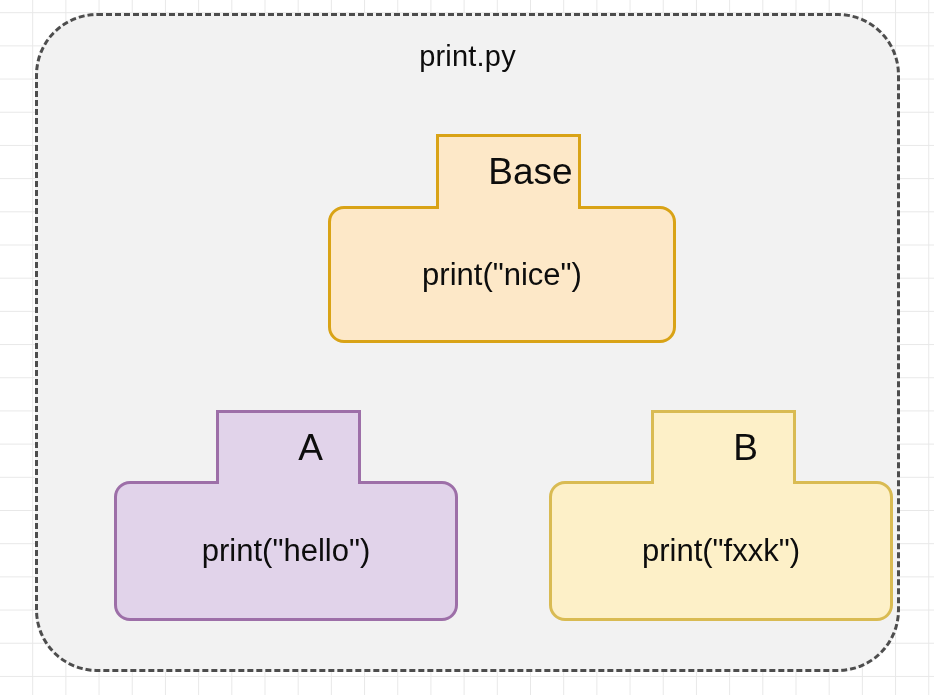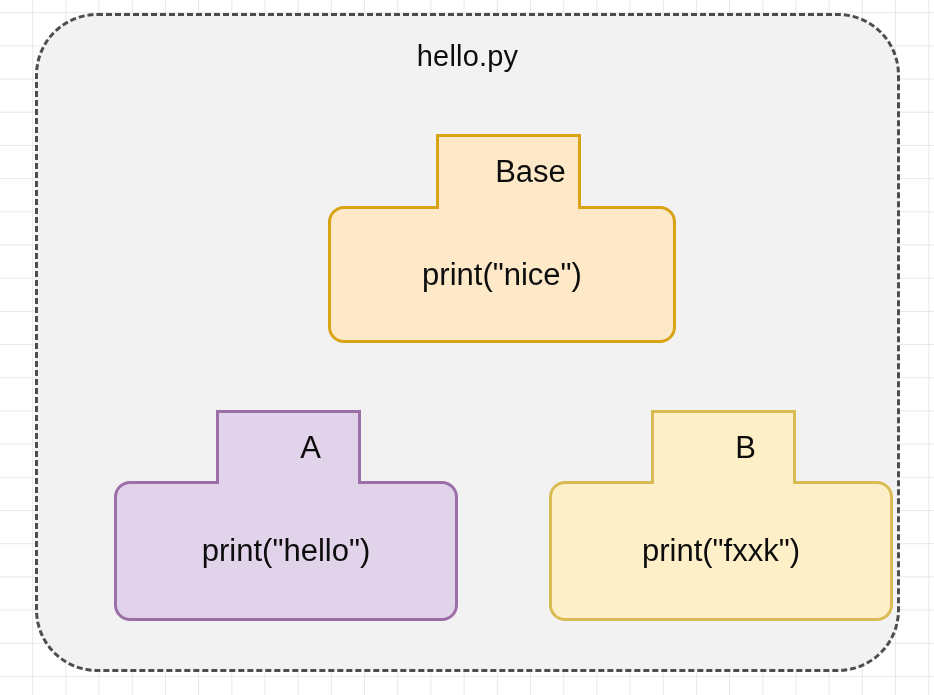--- a/index.html
+++ b/index.html
@@ -52,21 +52,21 @@
   }
   .block .tab {
     position: absolute;
     box-sizing: border-box;
     border-style: solid;
     border-width: 3px;
     border-bottom: none;
     display: flex;
     align-items: center;
     justify-content: center;
-    font-size: 31px;
+    font-size: 37px;
     color: #0d0d0d;
     z-index: 2;
     padding-left: 44px;
   }
   .block .body {
     position: absolute;
     box-sizing: border-box;
     border-style: solid;
     border-width: 3px;
     border-radius: 16px;
@@ -101,21 +101,21 @@
   #block-b .tab  { left: 118px; top: 13px; width: 145px; height: 73px; }
   #block-b .body { left: 16px;  top: 84px; width: 344px; height: 140px; }
   #block-b .seam { left: 121px; top: 83px; width: 139px; }
 </style>
 </head>
 <body>
 
 <div id="canvas">
 
   <div class="file-container" style="background: rgb(242, 242, 242); border-color: rgb(77, 77, 77); border-style: dashed;">
-    <div class="file-title">hello.py</div>
+    <div class="file-title">print.py</div>
 
     <div class="block" id="block-base">
       <div class="tab" style="background: rgb(253, 232, 200); border-color: rgb(217, 163, 22);">Base</div>
       <div class="body" style="background: rgb(253, 232, 200); border-color: rgb(217, 163, 22);">print("nice")</div>
       <div class="seam" style="background: rgb(253, 232, 200);"></div>
     </div>
 
     <div class="block" id="block-a">
       <div class="tab" style="background: rgb(225, 211, 234); border-color: rgb(157, 111, 168);">A</div>
       <div class="body" style="background: rgb(225, 211, 234); border-color: rgb(157, 111, 168);">print("hello")</div>

